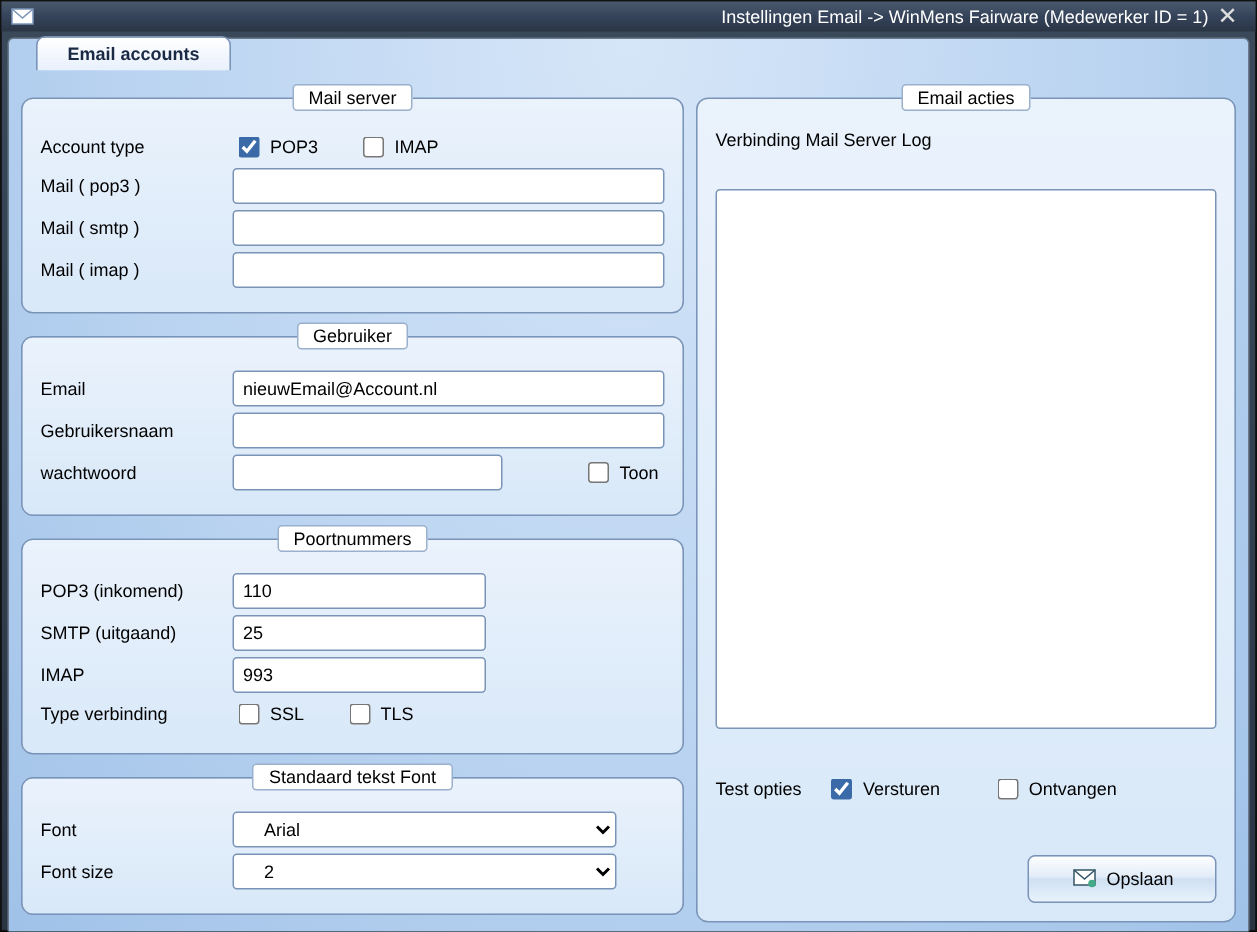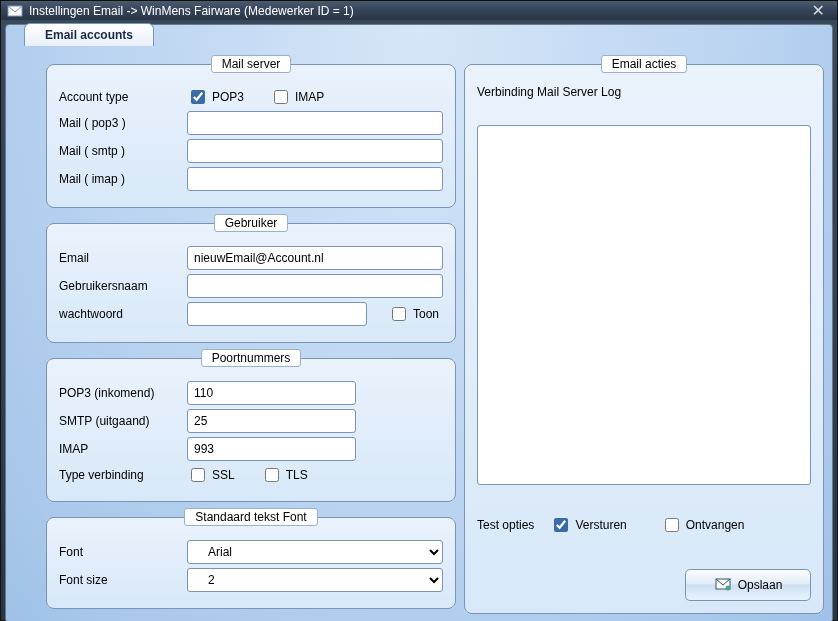--- a/index.html
+++ b/index.html
@@ -21,20 +21,21 @@
     flex-direction: column;
   }
   .titlebar {
     height: 26px;
     background: linear-gradient(to bottom, #4a5a6c 0%, #35435a 50%, #2a3544 100%);
     color: #fff;
     display: flex;
     align-items: center;
     padding: 0 6px;
     font-size: 12px;
+    text-align: right;
   }
   .titlebar-icon {
     width: 16px; height: 16px;
     margin-right: 6px;
     display: inline-flex;
     align-items: center;
     justify-content: center;
   }
   .titlebar-icon svg { width:16px; height:16px; }
   .title-text { flex: 1; }
@@ -66,21 +67,20 @@
     border-radius: 6px 6px 0 0;
     padding: 4px 20px;
     font-weight: bold;
     color: #1a2a44;
   }
   .columns {
     display: flex;
     gap: 8px;
     margin-top: 22px;
     height: calc(100% - 22px);
-    margin-left: 32px;
   }
   .col-left { flex: 1; display: flex; flex-direction: column; gap: 6px; }
   .col-right { width: 360px; display: flex; flex-direction: column; }
   fieldset.group {
     border: 1px solid #7a94b8;
     border-radius: 8px;
     background: linear-gradient(to bottom, #eaf2fc 0%, #d8e8f8 100%);
     padding: 10px 12px 12px 12px;
     margin: 0;
   }

